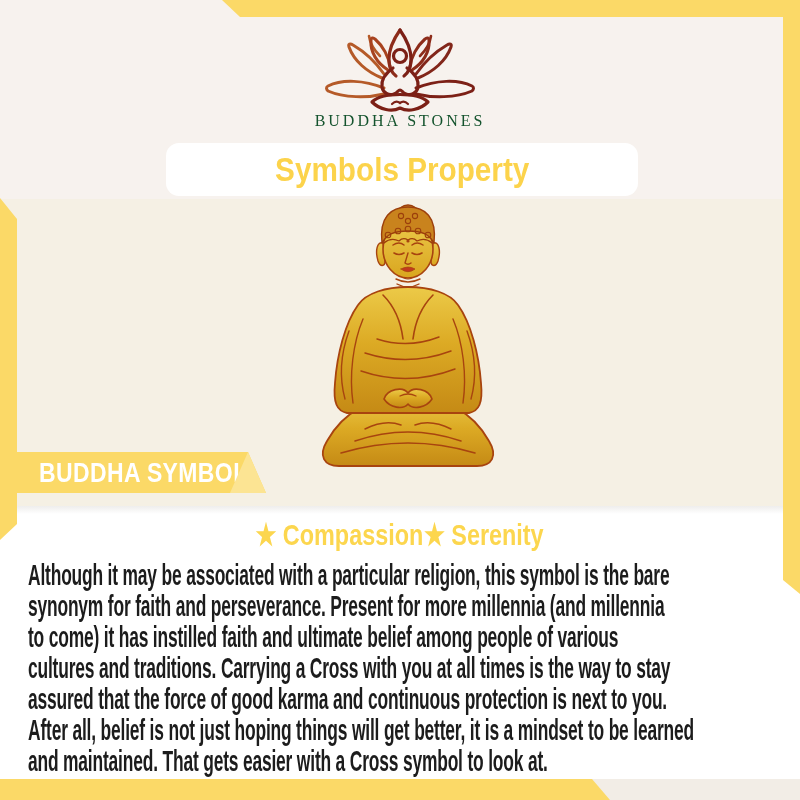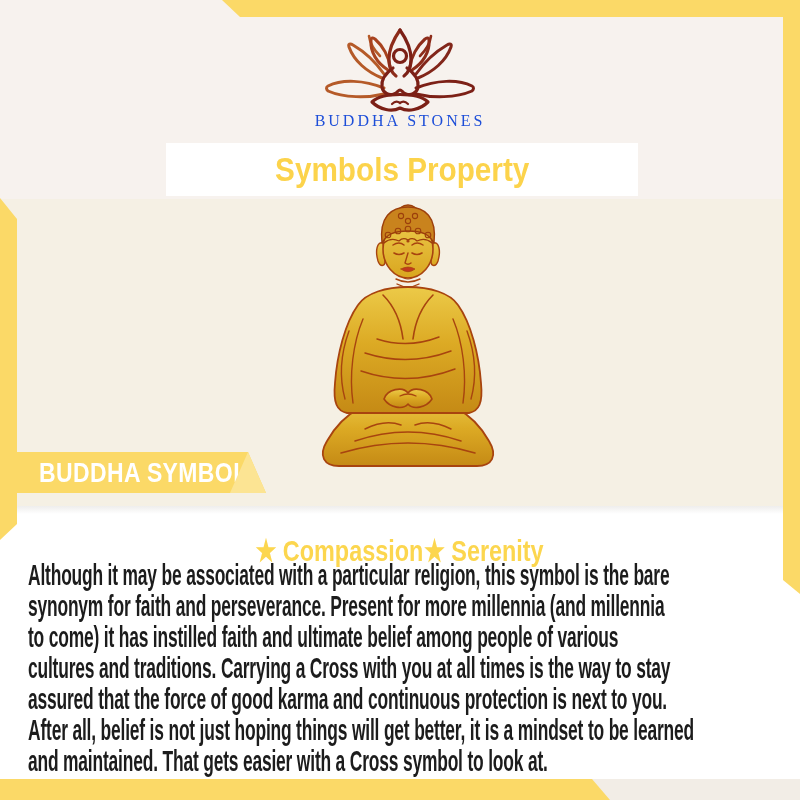--- a/index.html
+++ b/index.html
@@ -21,41 +21,41 @@
       clip-path:polygon(783px 0,800px 0,800px 594px,783px 580px);}
   .stripe-left{left:0;top:198px;width:18px;height:342px;
       clip-path:polygon(0 0,17px 21px,17px 326px,0 342px);}
   .stripe-bottom{left:0;top:779px;width:620px;height:21px;
       clip-path:polygon(0 0,592px 0,610px 21px,0 21px);}
 
   
   .logo{position:absolute;left:320px;top:26px;width:160px;height:92px;}
   .brand{position:absolute;left:0;top:112px;width:800px;text-align:center;
          font-family:"Liberation Serif",serif;font-size:16px;letter-spacing:3px;
-         color:#1d4ed8;font-weight:400;}
+         color:#14532d;font-weight:400;}
 
   
   .title-strip{position:absolute;left:166px;top:143px;width:472px;height:53px;background:#ffffff;
-               display:flex;align-items:center;justify-content:center;}
+               display:flex;align-items:center;justify-content:center;border-radius:13px;}
   .title-text{font-size:33px;font-weight:700;color:#fcd34b;white-space:nowrap;
               transform:scaleX(.9);letter-spacing:0;}
 
   
   .buddha{position:absolute;left:303px;top:203px;width:210px;height:272px;}
 
   
   .label-banner{position:absolute;left:17px;top:452px;width:266px;height:41px;background:#fbd967;
       clip-path:polygon(0 0,231px 0,249px 41px,0 41px);display:flex;align-items:center;}
   .label-fold{position:absolute;left:17px;top:452px;width:266px;height:41px;background:#fce493;
       clip-path:polygon(231px 0,249px 41px,213px 41px);}
   .label-text{font-size:28px;font-weight:700;color:#ffffff;white-space:nowrap;
       transform:scaleX(.82);transform-origin:left center;margin-left:22px;letter-spacing:.5px;}
 
   
-  .props{position:absolute;left:0;top:516px;width:800px;text-align:center;line-height:38px;margin-top:16px;}
+  .props{position:absolute;left:0;top:516px;width:800px;text-align:center;line-height:38px;}
   .props-inner{display:inline-block;transform:scaleX(.78);white-space:nowrap;
       font-size:30px;font-weight:700;color:#fcd64e;}
   .props-inner .word{margin-left:8px;}
   .props-inner .star2{margin-left:1px;}
 
   
   .desc{position:absolute;left:28px;top:559px;width:760px;}
   .desc-line{white-space:nowrap;font-size:30px;font-weight:700;color:#1c1c1c;
       line-height:31px;transform:scaleX(.58);transform-origin:0 50%;letter-spacing:-.3px;}
 </style>

